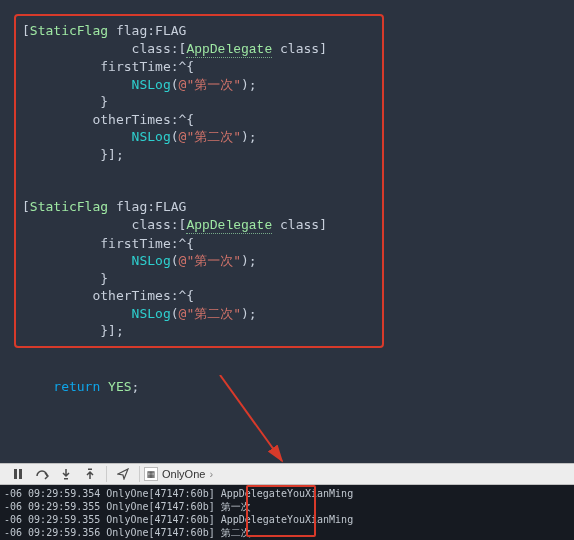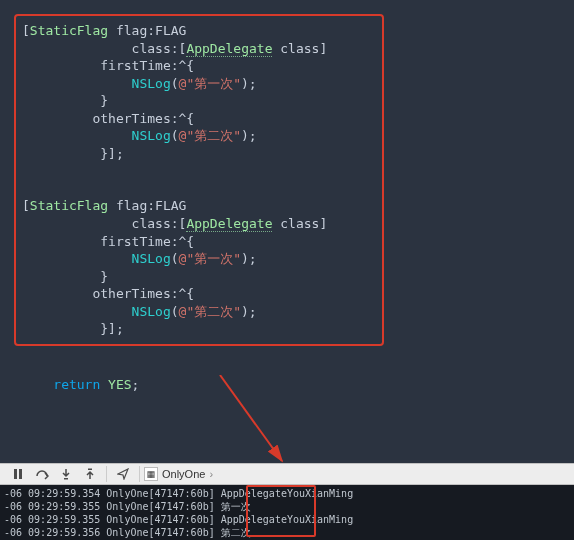--- a/index.html
+++ b/index.html
@@ -24,21 +24,21 @@
     width: 370px;
   }
   .line { white-space: pre; line-height: 1.35; }
   .tok-type    { color: #9fe8a3; }     
   .tok-msg     { color: #c8d0dc; }
   .tok-return  { color: #0ea5e9; }
   .tok-punct   { color: #c8d0dc; }
   .tok-at      { color: #d1736a; }
   .tok-str     { color: #d1736a; }
   .tok-sel-cyan{ color: #2ed0cf; text-align: center; }
-  .underline   { border-bottom: 1px dotted #7a8; }
+  .underline   { border-bottom: 1px dotted #7a8; font-family: Liberation Mono, monospace; }
   .end-kw      { color: #d86db0; }
   .return-line { padding-left: 22px; line-height: 1.5; }
   .end-line    { padding-left: 2px; padding-top: 14px; }
 
   .arrow-svg {
     position: absolute;
     top: 375px;
     left: 200px;
     pointer-events: none;
   }

